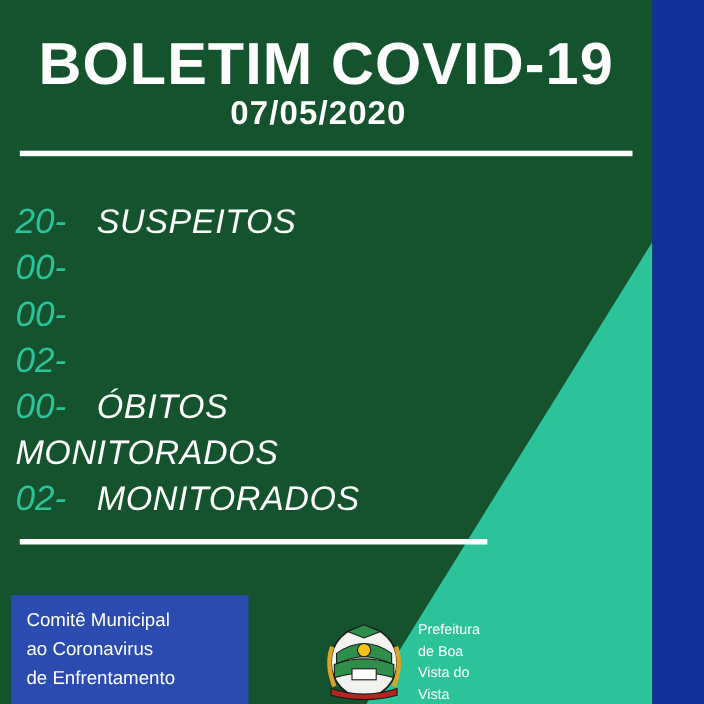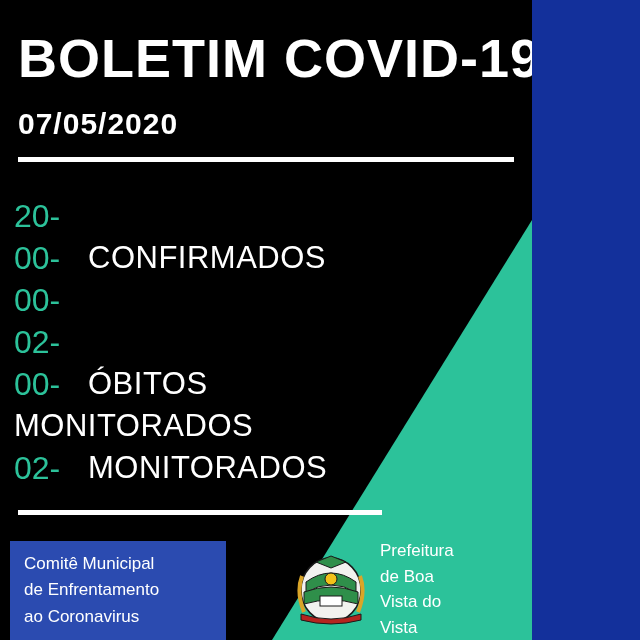--- a/index.html
+++ b/index.html
@@ -8,23 +8,23 @@
   }
   body {
     width: 640px;
     height: 640px;
     background: #13309b;
     font-family: "Liberation Sans", sans-serif;
     overflow: hidden;
   }
   .poster {
     position: relative;
-    width: 532px;
+    width: 593px;
     height: 640px;
-    background: #000000;
+    background: #14532d;
     overflow: hidden;
   }
   
   .teal-wedge {
     position: absolute;
     right: 0;
     bottom: 0;
     width: 260px;
     height: 420px;
     background: #2cc29a;
@@ -47,39 +47,40 @@
     font-weight: bold;
     letter-spacing: 1px;
     line-height: 1.05;
     text-align: center;
     white-space: nowrap;
   }
   .date {
     color: #ffffff;
     font-size: 30px;
     font-weight: bold;
-    text-align: left;
+    text-align: center;
     padding-right: 14px;
-    margin-top: 20px;
+    margin-top: 0;
     letter-spacing: 1px;
   }
   .rule {
     height: 5px;
     background: #ffffff;
     margin: 16px 18px 0 18px;
   }
   
   .stats {
     margin-top: 36px;
     padding-left: 14px;
   }
   .stat-row {
     display: flex;
-    align-items: flex-start;
+    align-items: flex-end;
     height: 42px;
+    font-style: italic;
   }
   .stat-num {
     color: #2cc29a;
     font-size: 32px;
     font-weight: 500;
     width: 74px;
     letter-spacing: 0px;
     flex: 0 0 74px;
   }
   .stat-label {
@@ -119,21 +120,21 @@
     display: flex;
     align-items: center;
   }
   .crest {
     width: 74px;
     height: 74px;
     position: relative;
   }
   .city {
     color: #ffffff;
-    font-size: 17px;
+    font-size: 13px;
     line-height: 1.5;
     margin-left: 12px;
   }
 </style>
 </head>
 <body>
 
 <div class="poster">
 
   <div class="teal-wedge"></div>
@@ -144,25 +145,25 @@
       <div class="title">BOLETIM COVID-19</div>
       <div class="date">07/05/2020</div>
     </div>
 
     <div class="rule"></div>
 
     <div class="stats">
 
       <div class="stat-row">
         <div class="stat-num">20-</div>
+        <div class="stat-label">SUSPEITOS</div>
       </div>
 
       <div class="stat-row">
         <div class="stat-num">00-</div>
-        <div class="stat-label">CONFIRMADOS</div>
       </div>
 
       <div class="stat-row">
         <div class="stat-num">00-</div>
       </div>
 
       <div class="stat-row">
         <div class="stat-num">02-</div>
       </div>
 
@@ -181,22 +182,22 @@
       </div>
 
     </div>
 
     <div class="rule-bottom"></div>
 
     <div class="footer">
 
       <div class="committee">
         <div>Comitê Municipal</div>
+        <div>ao Coronavirus</div>
         <div>de Enfrentamento</div>
-        <div>ao Coronavirus</div>
       </div>
 
       <div class="crest-wrap">
         <div class="crest">
           <svg viewBox="0 0 74 74" width="74" height="74" aria-hidden="true">
             <ellipse cx="37" cy="38" rx="30" ry="32" fill="#f2f2ef" stroke="#1a1a1a" stroke-width="1.5"></ellipse>
             <path d="M12 30 Q37 12 62 30 L62 40 Q37 26 12 40 Z" fill="#2f8f4a" stroke="#1a1a1a" stroke-width="1"></path>
             <circle cx="37" cy="27" r="6" fill="#f2c21a" stroke="#1a1a1a" stroke-width="1"></circle>
             <path d="M10 40 Q37 30 64 40 L64 52 Q37 44 10 52 Z" fill="#2f8f4a" stroke="#1a1a1a" stroke-width="1"></path>
             <rect x="26" y="44" width="22" height="10" fill="#ffffff" stroke="#1a1a1a" stroke-width="1"></rect>

